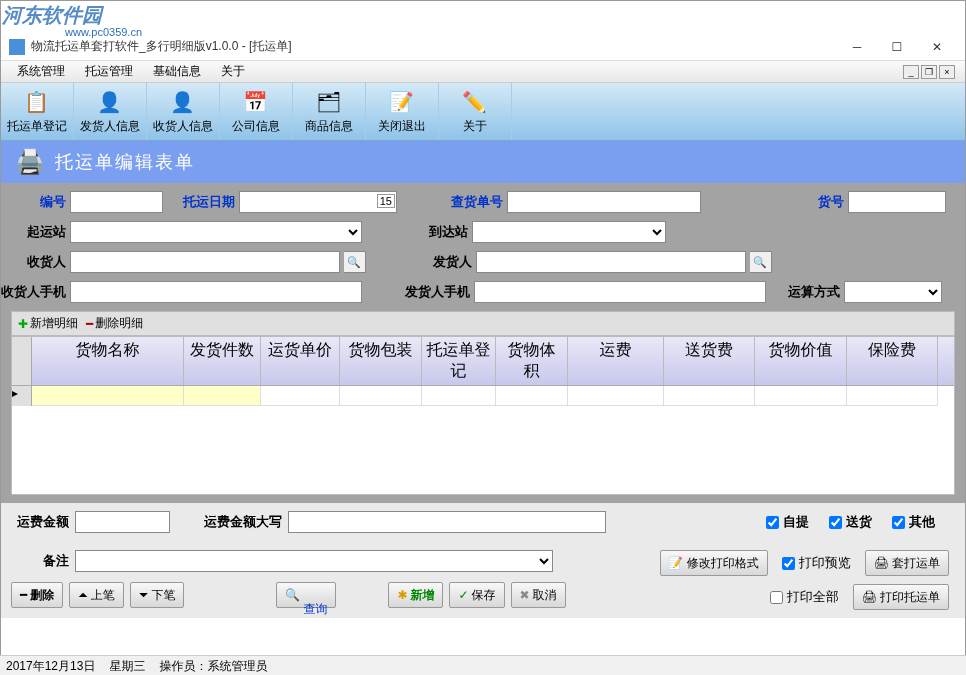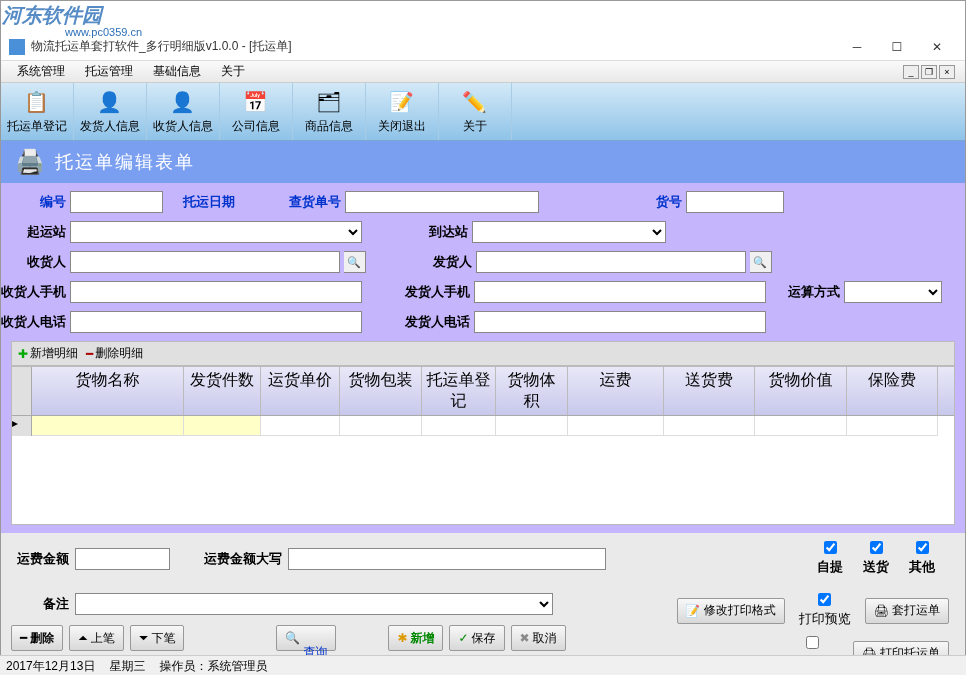--- a/index.html
+++ b/index.html
@@ -21,21 +21,21 @@
     
     .toolbar { height: 58px; background: linear-gradient(#d3e9f7, #8fc3e8); display: flex; border-bottom: 1px solid #7aa8d0; }
     .toolbar-btn { width: 73px; display: flex; flex-direction: column; align-items: center; justify-content: center; border-right: 1px solid #a8cce6; cursor: pointer; gap: 2px; }
     .toolbar-icon { width: 30px; height: 28px; display: flex; align-items: center; justify-content: center; font-size: 20px; }
     .toolbar-label { font-size: 12px; text-align: center; }
     
     .form-header { height: 42px; background: #7a9ef0; display: flex; align-items: center; padding: 0 14px; gap: 10px; }
     .form-header-icon { font-size: 24px; }
     .form-title { font-size: 18px; color: #fff; font-weight: normal; letter-spacing: 2px; }
     
-    .form-body { padding: 8px 10px; background: #c4b5fd; }
+    .form-body { padding: 8px 10px; background: #a3a3a3; }
     .form-row { display: flex; align-items: center; margin-bottom: 8px; gap: 4px; }
     .fld-label { text-align: right; font-size: 13px; font-weight: bold; }
     .fld-label.blue { color: #0033cc; }
     .fld-label.w55 { width: 55px; }
     .fld-label.w70 { width: 68px; }
     .fld-input { border: 1px solid #888; height: 22px; padding: 0 3px; background: #fff; }
     .fld-input.date { position: relative; }
     .date-icon { position: absolute; right: 2px; top: 3px; font-size: 11px; border: 1px solid #999; padding: 0 2px; cursor: pointer; }
     .lookup-btn { width: 22px; height: 22px; border: 1px solid #888; border-left: none; background: #f0f0f0; display: flex; align-items: center; justify-content: center; cursor: pointer; font-size: 11px; }
     select.fld-input { height: 22px; }
@@ -48,21 +48,21 @@
     .grid-hcell { padding: 3px 4px; text-align: center; border-right: 1px solid #bbb; font-size: 16px; }
     .grid-body { height: 108px; background: #fff; }
     .grid-row { display: flex; height: 20px; }
     .grid-cell { border-right: 1px solid #ddd; border-bottom: 1px solid #ddd; padding: 2px; }
     .grid-row-selector { width: 20px; background: #e0e0e0; border-right: 1px solid #aaa; }
     .grid-cell.active { background: #ffffc8; }
     
     .bottom-section { padding: 8px 10px; background: #eaeaea; }
     .bottom-row { display: flex; align-items: center; margin-bottom: 17px; gap: 6px; }
     .checkbox-group { display: flex; gap: 20px; margin-left: auto; padding-right: 20px; }
-    .chk-item { display: flex; align-items: center; gap: 4px; font-weight: bold; font-size: 13px; flex-direction: column; }
+    .chk-item { display: flex; align-items: center; gap: 4px; font-weight: bold; font-size: 13px; }
     
     .action-area { display: flex; align-items: center; gap: 6px; }
     .btn { height: 26px; padding: 0 8px; border: 1px solid #999; background: linear-gradient(#f8f8f8, #d8d8d8); display: inline-flex; align-items: center; gap: 3px; cursor: pointer; font-size: 12px; border-radius: 2px; }
     .btn .bold { font-weight: bold; }
     .btn .blue-text { color: #0033cc; font-weight: normal; margin-top: 28px; }
     .btn .green-text { color: #008800; font-weight: bold; }
     
     .statusbar { position: absolute; bottom: 0; left: 0; right: 0; height: 20px; background: #f0f0f0; border-top: 1px solid #ccc; padding: 2px 6px; font-size: 12px; display: flex; gap: 14px; }
     
     .spacer { flex: 0 0 auto; }
@@ -130,20 +130,24 @@
   <span class="form-header-icon">🖨️</span>
   <span class="form-title">托运单编辑表单</span>
 </div>
 
 <div class="form-body">
 
   <div class="form-row">
     <span class="fld-label blue w55">编号</span>
     <input class="fld-input" style="width: 93px;" value="">
     <span class="fld-label blue w70">托运日期</span>
+    <div style="position:relative;display:inline-block">
+      <input class="fld-input date" style="width: 158px;" value="">
+      <span class="date-icon">15</span>
+    </div>
     <span class="spacer" style="width:30px"></span>
     <span class="fld-label blue w70">查货单号</span>
     <input class="fld-input" style="width: 194px;" value="">
     <span class="spacer" style="width:95px"></span>
     <span class="fld-label blue" style="width:40px">货号</span>
     <input class="fld-input" style="width: 98px;" value="">
   </div>
 
   <div class="form-row">
     <span class="fld-label w55">起运站</span>
@@ -166,27 +170,20 @@
   <div class="form-row">
     <span class="fld-label w70" style="width:70px;margin-left:-15px">收货人手机</span>
     <input class="fld-input" style="width: 292px;" value="">
     <span class="spacer" style="width:15px"></span>
     <span class="fld-label" style="width:85px">发货人手机</span>
     <input class="fld-input" style="width: 292px;" value="">
     <span class="fld-label" style="width:70px">运算方式</span>
     <select class="fld-input" style="width:98px"></select>
   </div>
 
-  <div class="form-row">
-    <span class="fld-label w70" style="width:70px;margin-left:-15px">收货人电话</span>
-    <input class="fld-input" style="width: 292px;" value="">
-    <span class="spacer" style="width:15px"></span>
-    <span class="fld-label" style="width:85px">发货人电话</span>
-    <input class="fld-input" style="width: 292px;" value="">
-  </div>
 
 
   <div class="detail-toolbar">
     <div class="detail-tb-btn">
       <span style="color:#0a0">✚</span>
       <span>新增明细</span>
     </div>
     <div class="detail-tb-btn">
       <span style="color:#a00">━</span>
       <span>删除明细</span>

